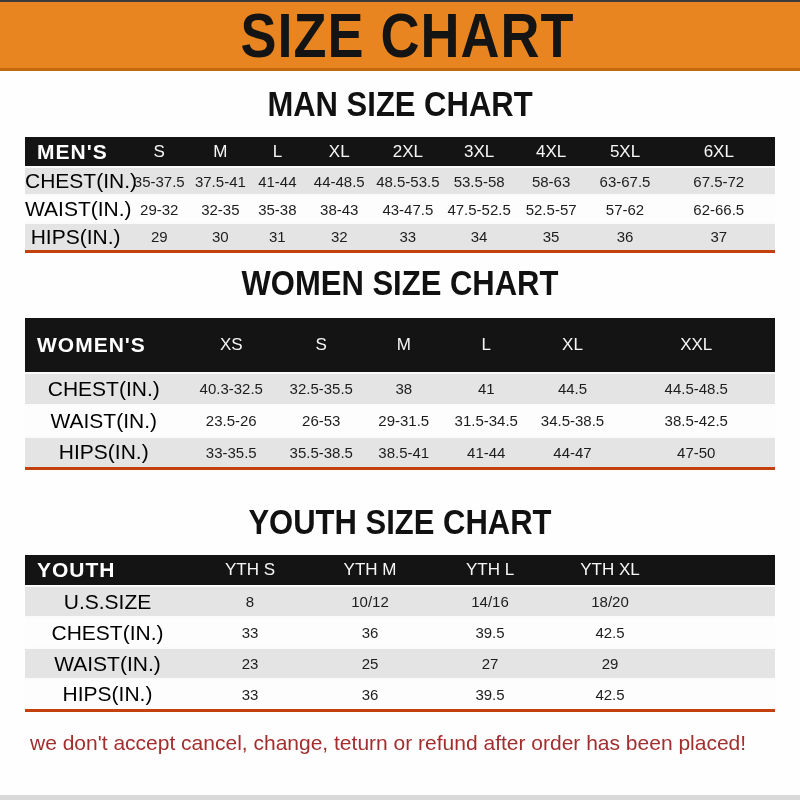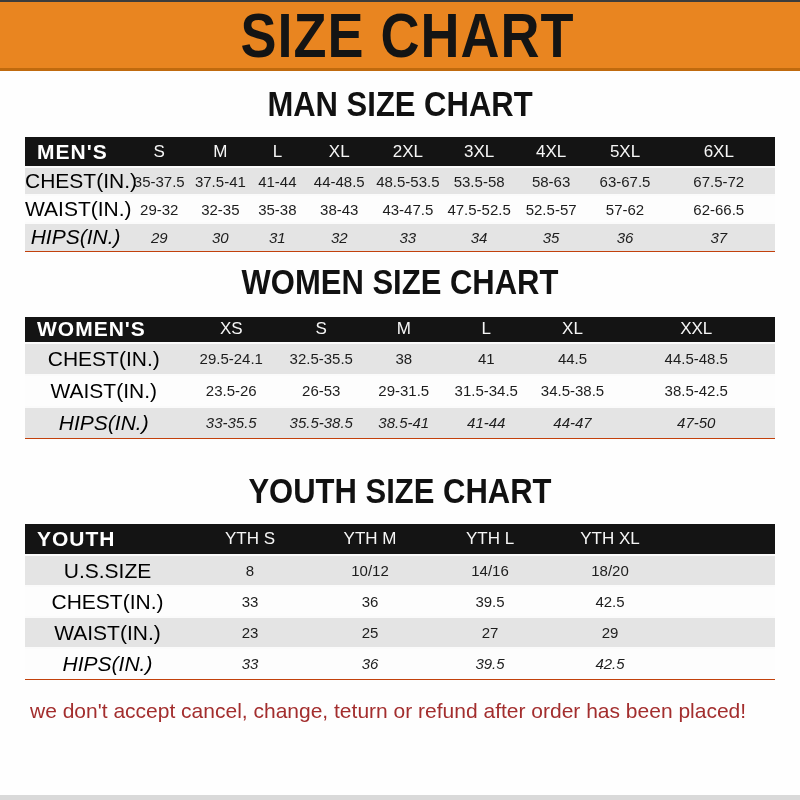--- a/index.html
+++ b/index.html
@@ -52,30 +52,30 @@
     color: #F6F6F6; font-weight: normal; font-size: 17px;
     text-align: center; padding: 0;
   }
   table.size-table thead th.corner {
     text-align: left; padding-left: 12px;
     font-weight: bold; font-size: 21px; letter-spacing: 1px; color: #FFFFFF;
   }
   table.size-table tbody tr { border-top: 2px solid #FBFBFB; }
   table.size-table tbody tr.gray  { background: var(--row-gray); }
   table.size-table tbody tr.white { background: #FDFDFD; }
-  table.size-table tbody tr:last-child { border-bottom: 1px solid #c2410c; font-style: italic; }
+  table.size-table tbody tr:last-child { border-bottom: 3px solid #c2410c; }
   table.size-table td {
     text-align: center; padding: 0;
     font-size: 15px; color: #1D1D1D;
   }
   table.size-table td.rowlabel { font-size: 21px; color: #000000; }
 
   .t-men   thead tr { height: 30px; }
   .t-men   tbody tr { height: 28px; }
-  .t-women thead tr { height: 26px; }
+  .t-women thead tr { height: 55px; }
   .t-women tbody tr { height: 32px; }
   .t-women thead th { font-size: 18px; }
   .t-youth thead tr { height: 31px; }
   .t-youth tbody tr { height: 31px; padding-left: 33px; }
   .t-youth thead th.corner { letter-spacing: 2px; }
 
   
   .footer-note {
     margin: 15px 0 0 30px;
     color: var(--red);
@@ -180,21 +180,21 @@
         <th>S</th>
         <th>M</th>
         <th>L</th>
         <th>XL</th>
         <th>XXL</th>
       </tr>
     </thead>
     <tbody>
       <tr class="gray">
         <td class="rowlabel">CHEST(IN.)</td>
-        <td>29.5-24.1</td>
+        <td>40.3-32.5</td>
         <td>32.5-35.5</td>
         <td>38</td>
         <td>41</td>
         <td>44.5</td>
         <td>44.5-48.5</td>
       </tr>
       <tr class="white">
         <td class="rowlabel">WAIST(IN.)</td>
         <td>23.5-26</td>
         <td>26-53</td>

